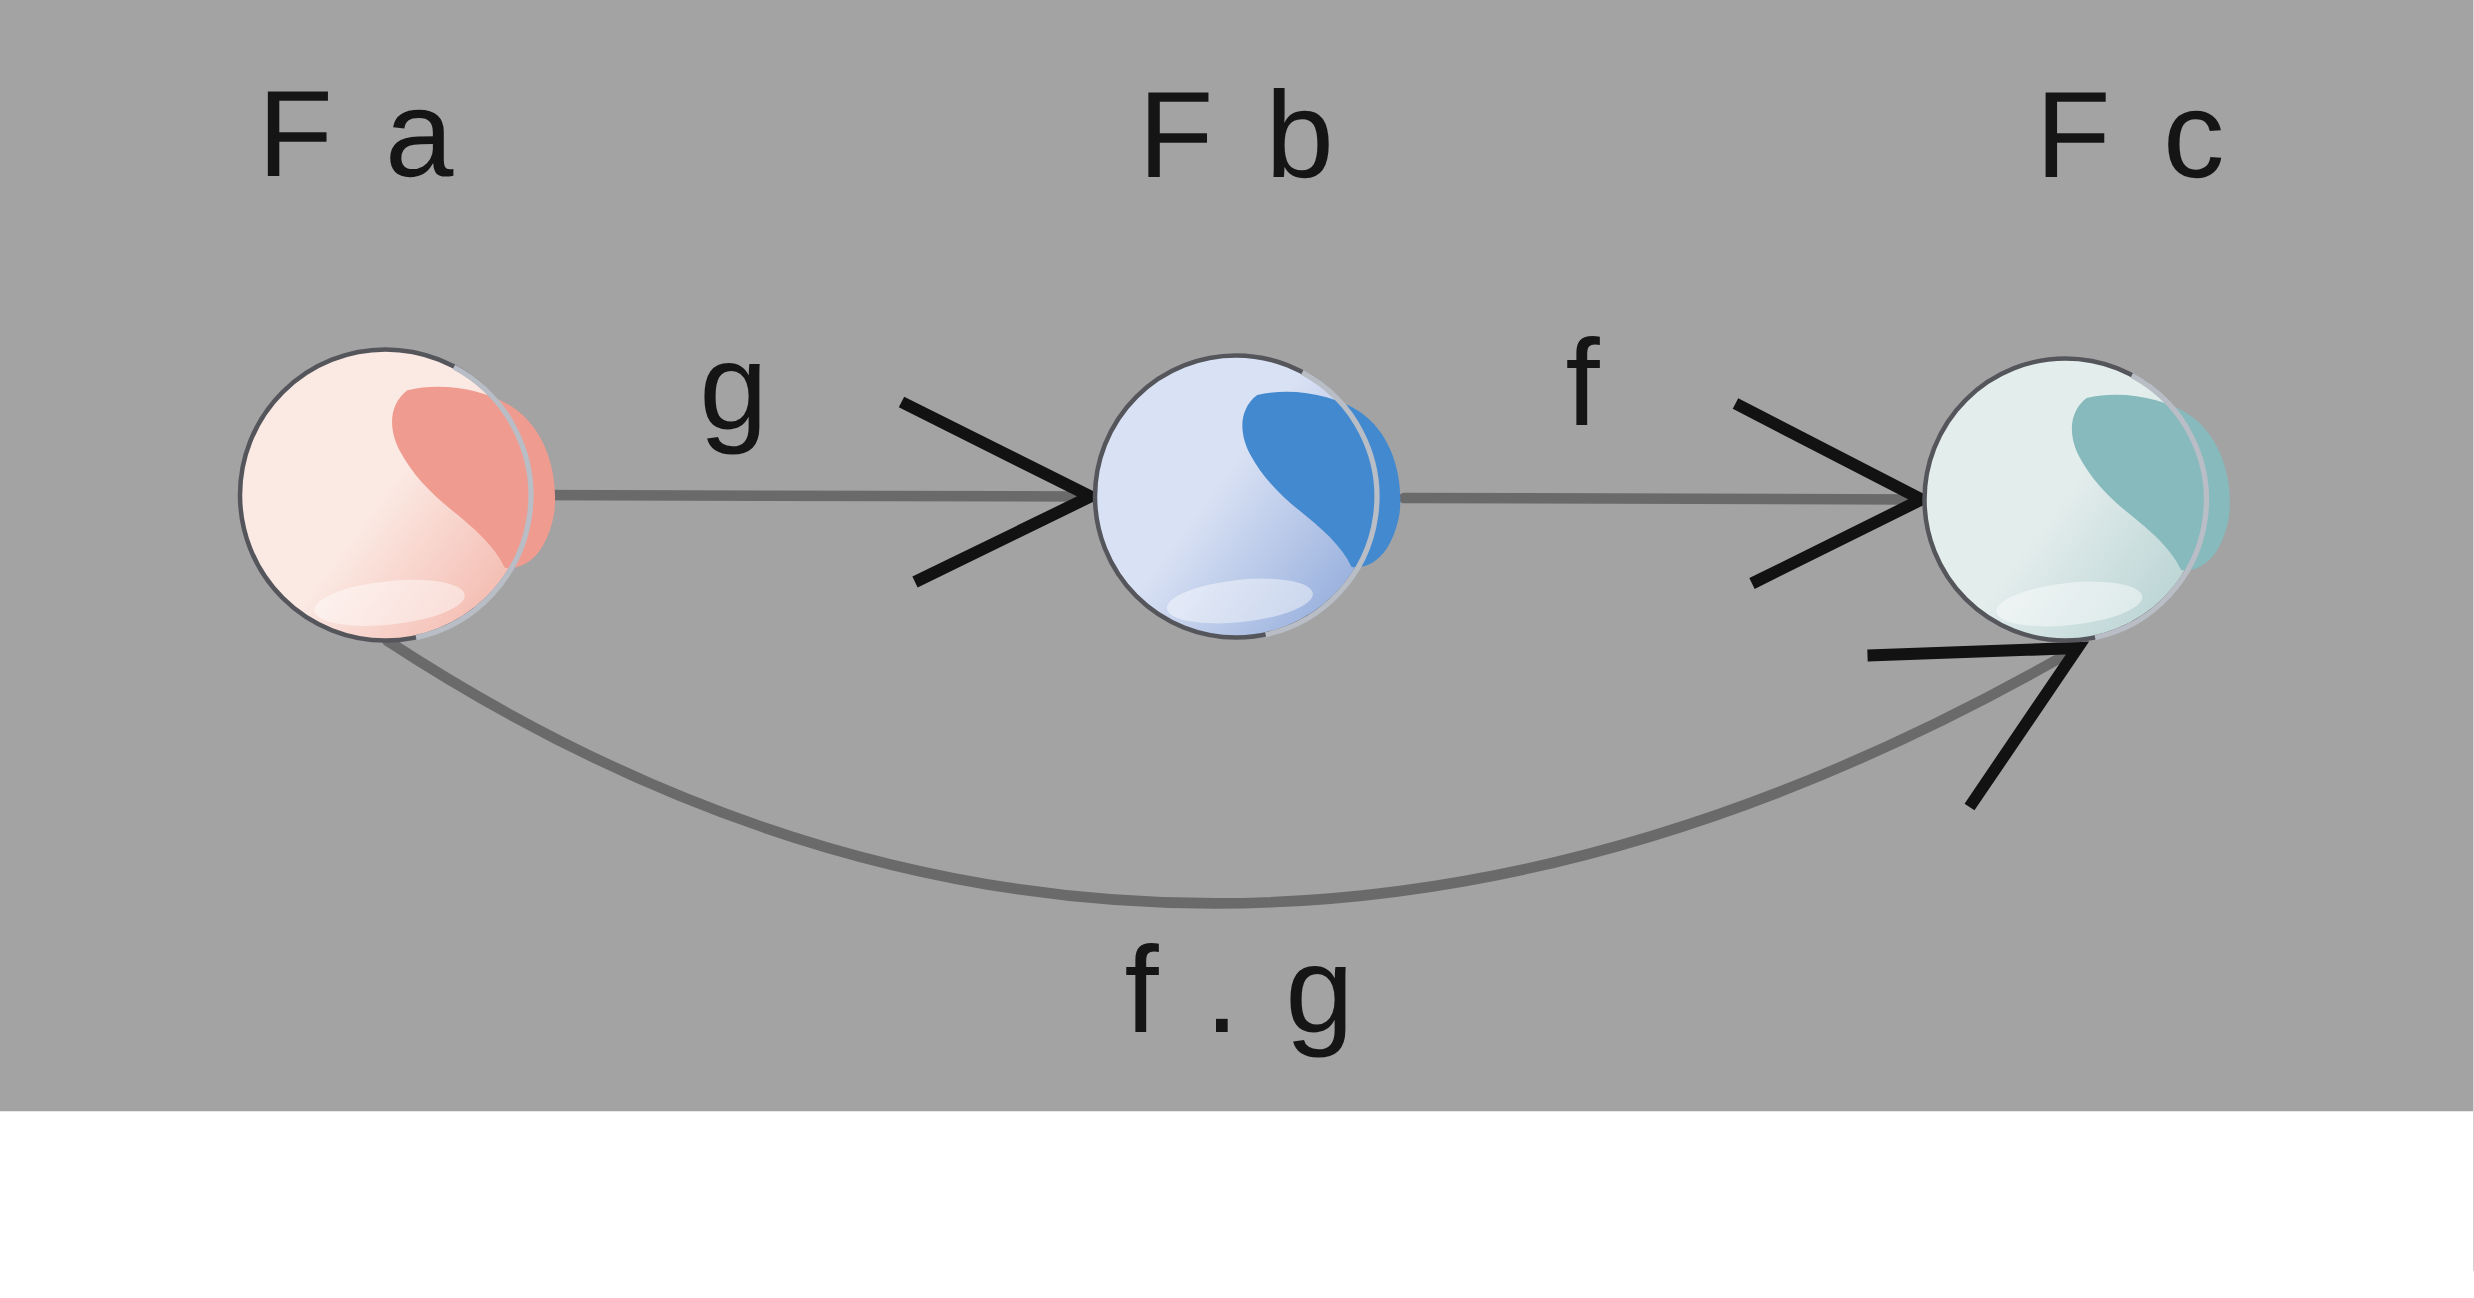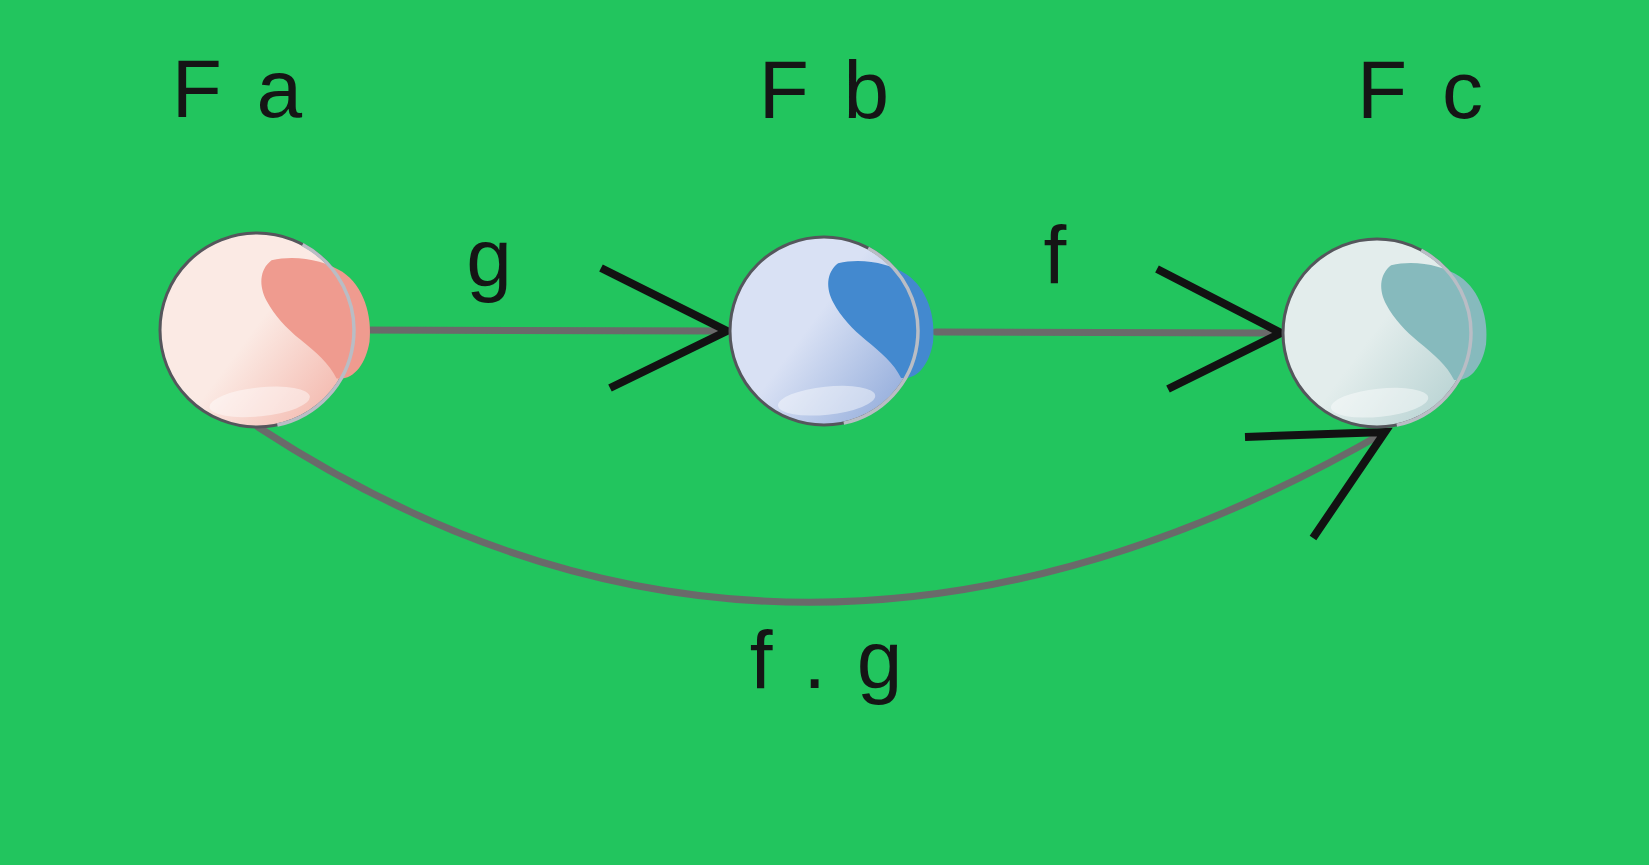--- a/index.html
+++ b/index.html
@@ -2,23 +2,23 @@
 <html><head>
 <meta charset="utf-8">
 <style>
   html, body {
     margin: 0;
     padding: 0;
     background: #ffffff;
   }
   .stage {
     width: 1649px;
-    height: 865px;
+    height: 741px;
     position: relative;
-    background: #22c55e;
+    background: #a3a3a3;
     overflow: hidden;
   }
   svg { display: block; }
   .node-label {
     font-family: "Liberation Sans", "DejaVu Sans", sans-serif;
     font-size: 82px;
     font-weight: 400;
     letter-spacing: 6px;
   }
   .arrow-label {

